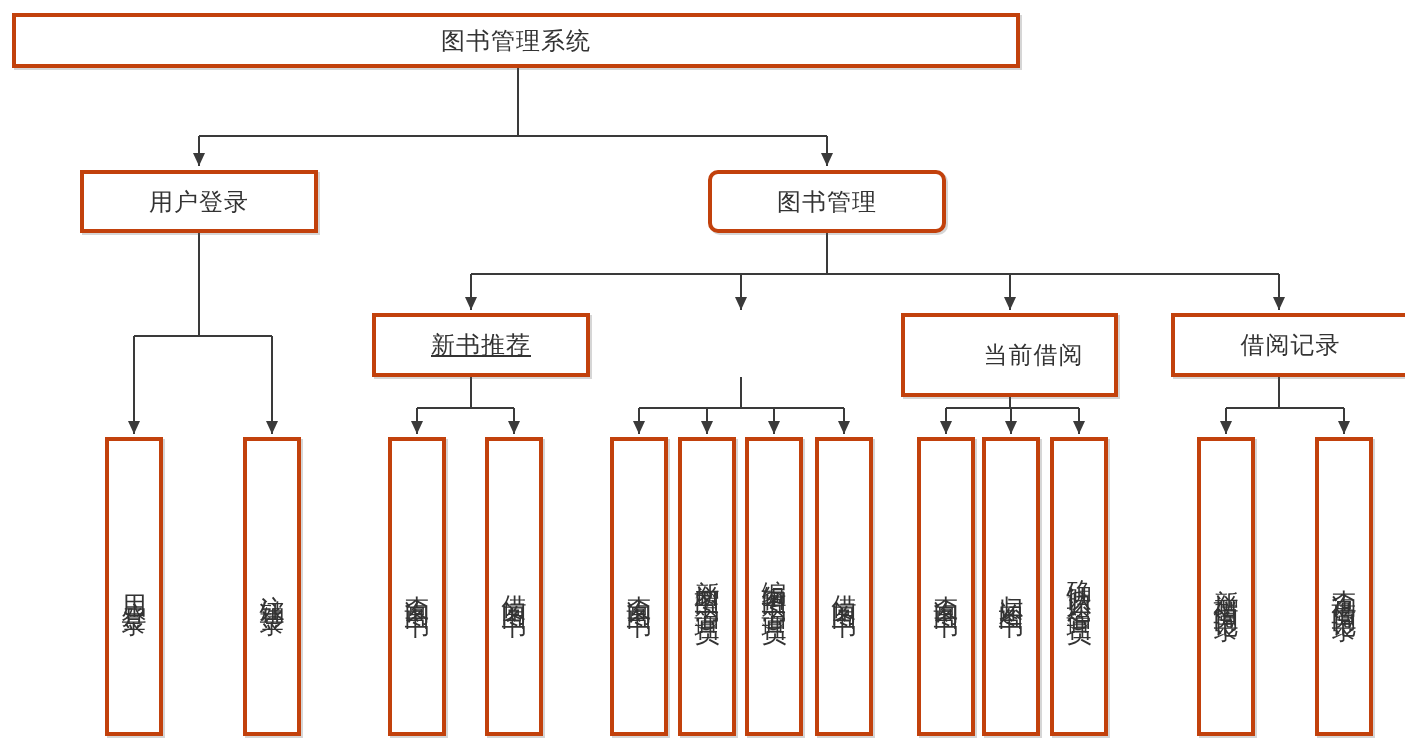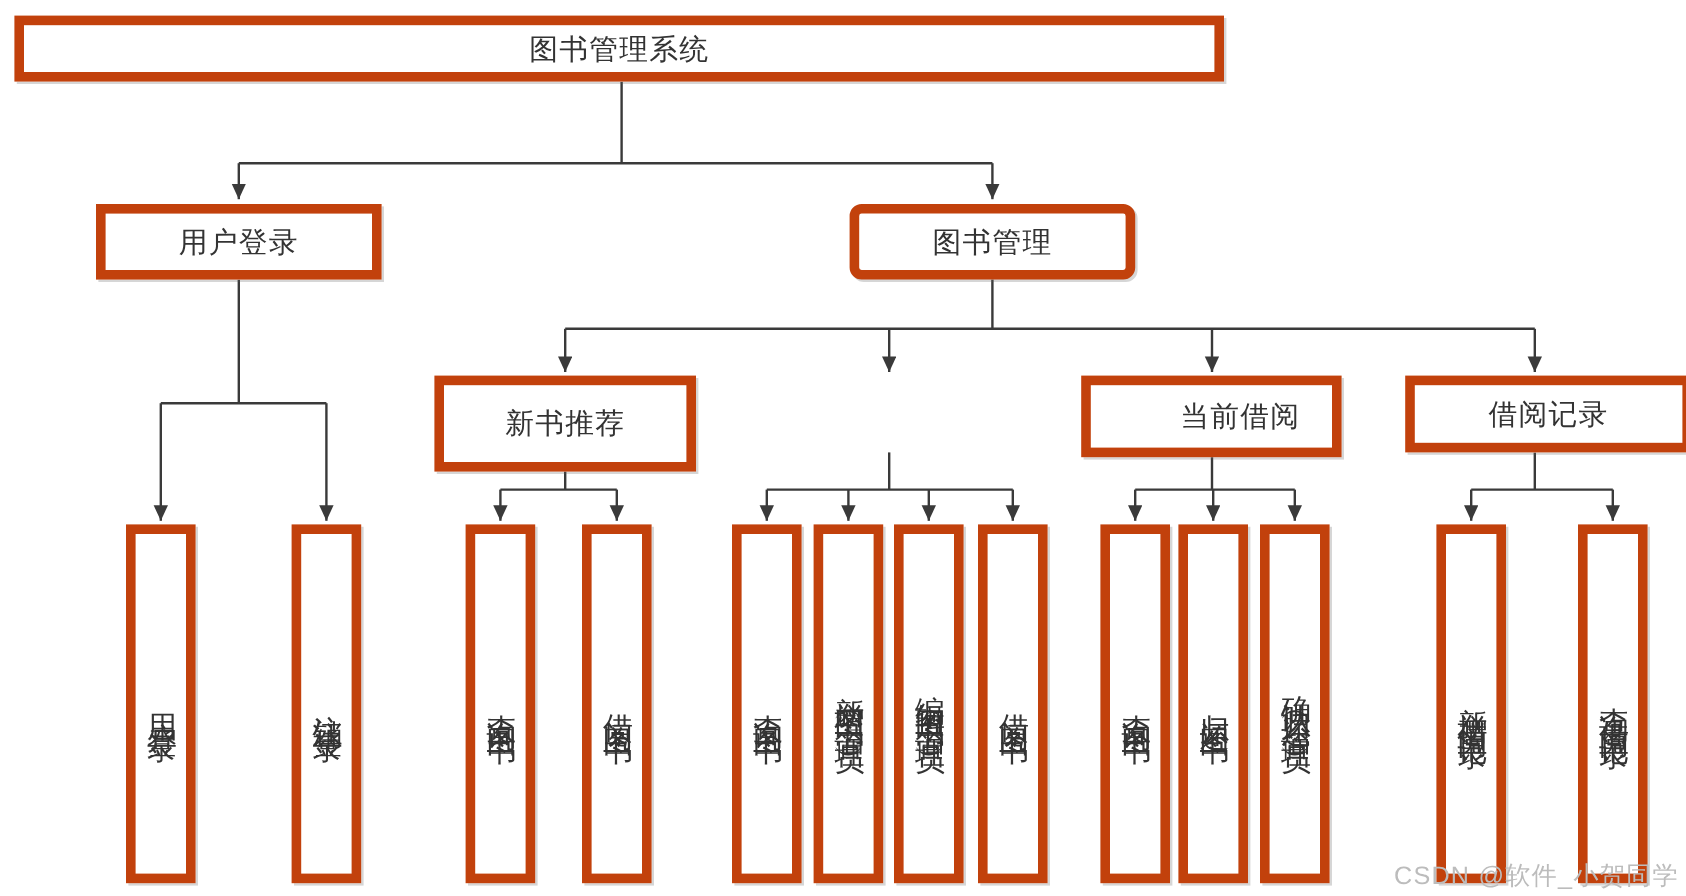--- a/index.html
+++ b/index.html
@@ -13,21 +13,21 @@
   }
   svg.connectors {
     position: absolute;
     left: 0; top: 0;
     width: 1405px; height: 747px;
   }
   .box {
     position: absolute;
     box-sizing: border-box;
     background: #ffffff;
-    border: 8px solid #c2410c;
+    border: 4px solid #c2410c;
     box-shadow: 2px 2px 0 rgba(90,90,90,0.25);
     display: flex;
     align-items: center;
     justify-content: center;
     color: #333333;
   }
   .hbox { font-size: 24px; letter-spacing: 1px; white-space: nowrap; }
   .leaf { width: 58px; top: 437px; height: 299px; }
   .leaf .vtext {
     writing-mode: vertical-rl;
@@ -107,24 +107,24 @@
     <span>图书管理系统</span>
   </div>
 
   <div class="box hbox" style="left:80px; top:170px; width:238px; height:63px;">
     <span>用户登录</span>
   </div>
   <div class="box hbox" style="left:708px; top:170px; width:238px; height:63px;border-radius:10px;">
     <span>图书管理</span>
   </div>
 
-  <div class="box hbox" style="left:362px; top:313px; width:218px; height:80px;">
+  <div class="box hbox" style="left:372px; top:313px; width:218px; height:64px;text-decoration:underline;">
     <span>新书推荐</span>
   </div>
-  <div class="box hbox" style="left:901px; top:313px; width:217px; height:68px;padding-left:48px;">
+  <div class="box hbox" style="left:901px; top:313px; width:217px; height:84px;padding-left:48px;">
     <span>当前借阅</span>
   </div>
   <div class="box hbox" style="left:1171px; top:313px; width:239px; height:64px;">
     <span>借阅记录</span>
   </div>
 
   <div class="box leaf" style="left:105px;">
     <span class="vtext">用户登录</span>
   </div>
   <div class="box leaf" style="left:243px;">
@@ -157,15 +157,14 @@
   <div class="box leaf" style="left:1050px;">
     <span class="vtext">确认归还（管理员）</span>
   </div>
   <div class="box leaf" style="left:1197px;">
     <span class="vtext">新增借阅记录</span>
   </div>
   <div class="box leaf" style="left:1315px;">
     <span class="vtext">查询借阅记录</span>
   </div>
 
-  <div class="watermark">CSDN @软件_小贺同学</div>
 
 </div>
 
 </body></html>

